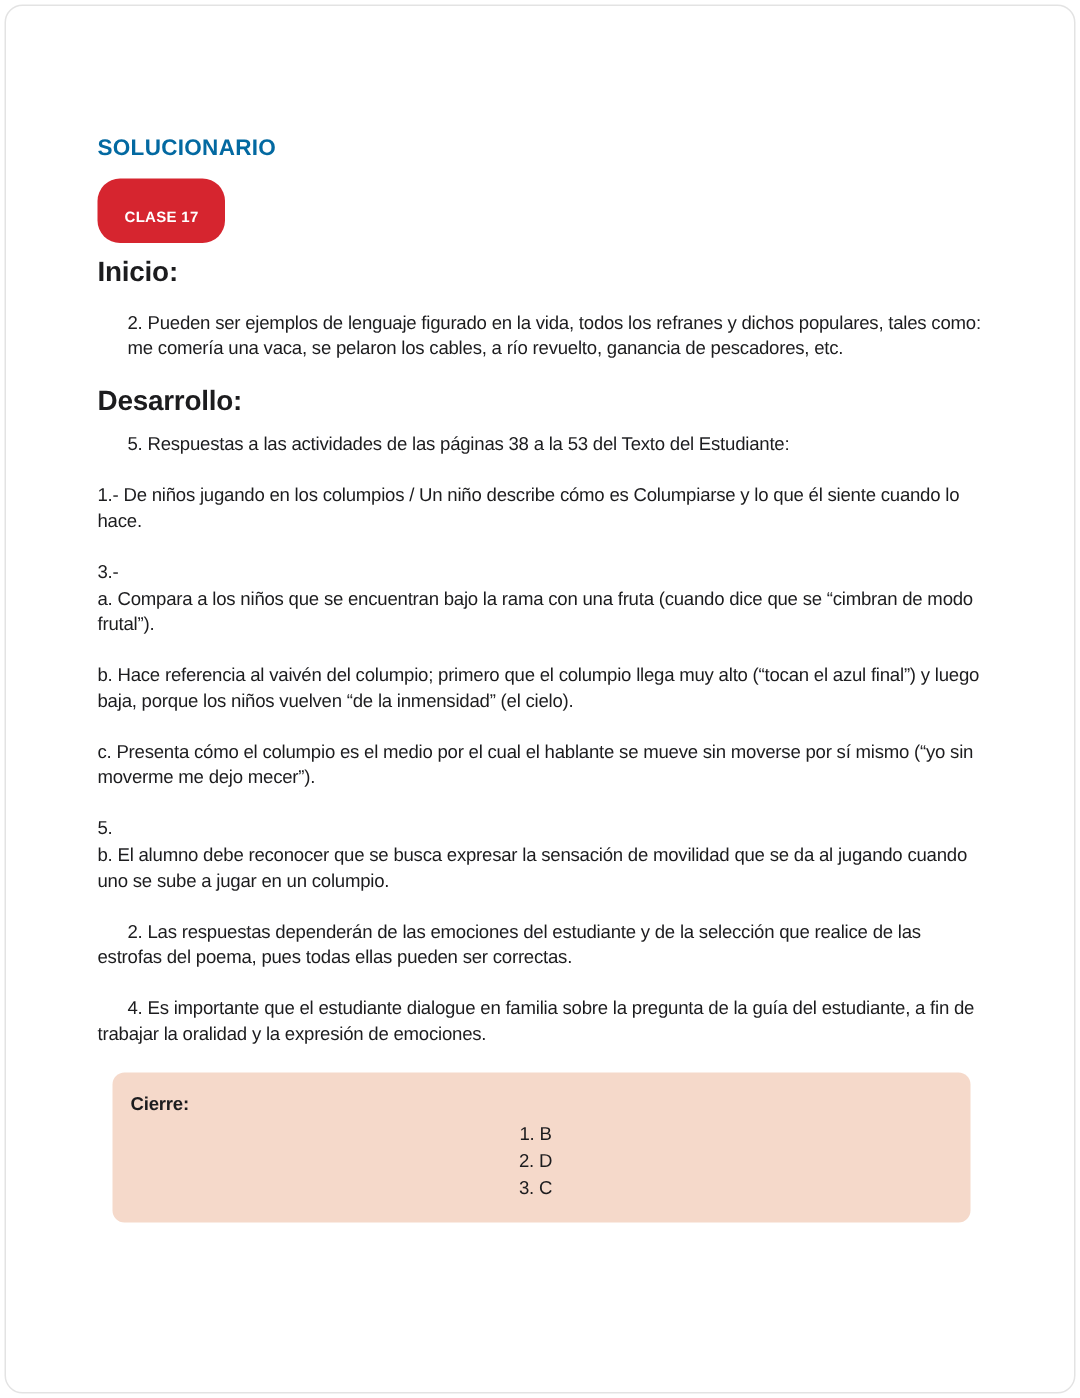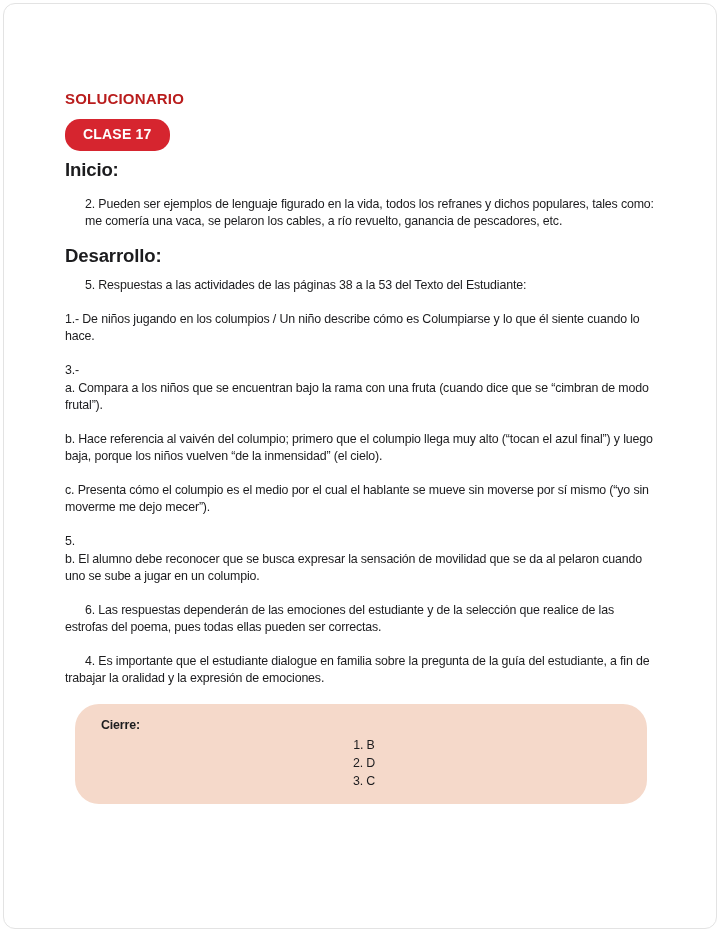--- a/index.html
+++ b/index.html
@@ -20,47 +20,47 @@
     padding: 90px 64px 0 65px;
     font-size: 12.4px;
     line-height: 17px;
     letter-spacing: -0.15px;
   }
   .doc-title {
     font-size: 15px;
     font-weight: bold;
     letter-spacing: 0.2px;
     margin-bottom: 12px;
-    color: #b91c1c;
+    color: #0369a1;
   }
   .badge {
     display: inline-block;
     background: var(--badge-bg, #d6252f);
     color: #ffffff;
     font-weight: bold;
-    font-size: 14px;
+    font-size: 10px;
     letter-spacing: 0.2px;
-    padding: 7px 18px 8px 18px;
+    padding: 18px 18px 8px 18px;
     border-radius: 15px;
     margin-bottom: 10px;
   }
   .sec-heading { font-weight: bold; }
   .h-inicio { margin-bottom: 18px; }
   .h-desarrollo { margin-top: 16px; margin-bottom: 13px; }
   .p { margin-bottom: 17px; }
   .p-last-inicio { }
   .label-p { margin-bottom: 1px; }
   .indent-block { margin-left: 20px; }
   .indent-first { text-indent: 20px; }
   .cierre-box {
     margin: 15px 0 0 10px;
     width: 572px;
     background: var(--cierre-bg, #f5d9ca);
-    border-radius: 24px;
-    padding: 13px 20px 14px 26px;
+    border-radius: 8px;
+    padding: 13px 20px 14px 12px;
   }
   .cierre-box .sec-heading { margin-bottom: 2px; }
   .answer { line-height: 18px; text-align: center; }
 </style>
 </head>
 <body>
 
 <div class="page">
   <div class="page-frame"></div>
 
@@ -78,23 +78,23 @@
     <p class="p indent-block">5. Respuestas a las actividades de las páginas 38 a la 53 del Texto del Estudiante:</p>
 
     <p class="p">1.- De niños jugando en los columpios / Un niño describe cómo es Columpiarse y lo que él siente cuando lo hace.</p>
 
     <p class="label-p">3.-</p>
     <p class="p">a. Compara a los niños que se encuentran bajo la rama con una fruta (cuando dice que se “cimbran de modo frutal”).</p>
     <p class="p">b. Hace referencia al vaivén del columpio; primero que el columpio llega muy alto (“tocan el azul final”) y luego baja, porque los niños vuelven “de la inmensidad” (el cielo).</p>
     <p class="p">c. Presenta cómo el columpio es el medio por el cual el hablante se mueve sin moverse por sí mismo (“yo sin moverme me dejo mecer”).</p>
 
     <p class="label-p">5.</p>
-    <p class="p">b. El alumno debe reconocer que se busca expresar la sensación de movilidad que se da al pelaron cuando uno se sube a jugar en un columpio.</p>
+    <p class="p">b. El alumno debe reconocer que se busca expresar la sensación de movilidad que se da al jugando cuando uno se sube a jugar en un columpio.</p>
 
-    <p class="p indent-first">6. Las respuestas dependerán de las emociones del estudiante y de la selección que realice de las estrofas del poema, pues todas ellas pueden ser correctas.</p>
+    <p class="p indent-first">2. Las respuestas dependerán de las emociones del estudiante y de la selección que realice de las estrofas del poema, pues todas ellas pueden ser correctas.</p>
 
     <p class="p indent-first">4. Es importante que el estudiante dialogue en familia sobre la pregunta de la guía del estudiante, a fin de trabajar la oralidad y la expresión de emociones.</p>
 
     <div class="cierre-box">
       <div class="sec-heading">Cierre:</div>
       <div class="answer">1. B</div>
       <div class="answer">2. D</div>
       <div class="answer">3. C</div>
     </div>
 

